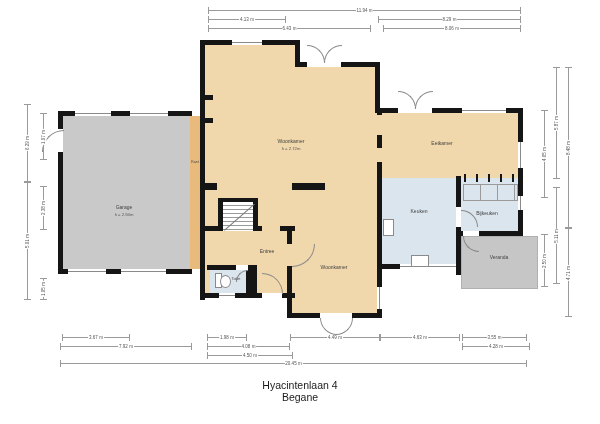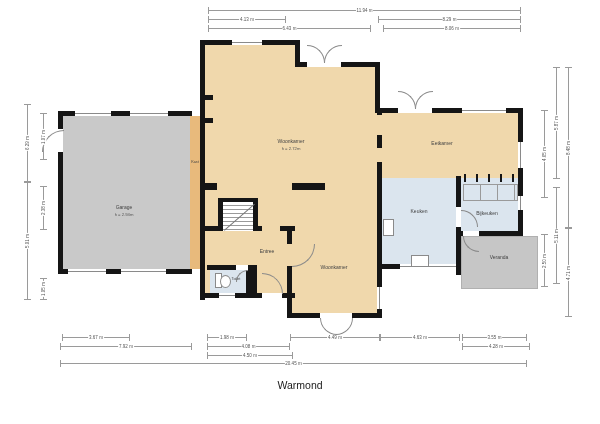--- a/index.html
+++ b/index.html
@@ -248,16 +248,17 @@
   <div class="dim v" style="left:541px;top:234px;height:53px">
       <i class="dl"></i>
       <span class="dt">2.50 m</span>
     </div>
   <div class="dim v" style="left:565px;top:228px;height:89px">
       <i class="dl"></i>
       <span class="dt">4.71 m</span>
     </div>
 
   <div class="footer">
-    <div>Warmond</div>
+    <div>Hyacintenlaan 4</div>
+    <div>Begane</div>
   </div>
 
 </div>
 
 </body></html>

